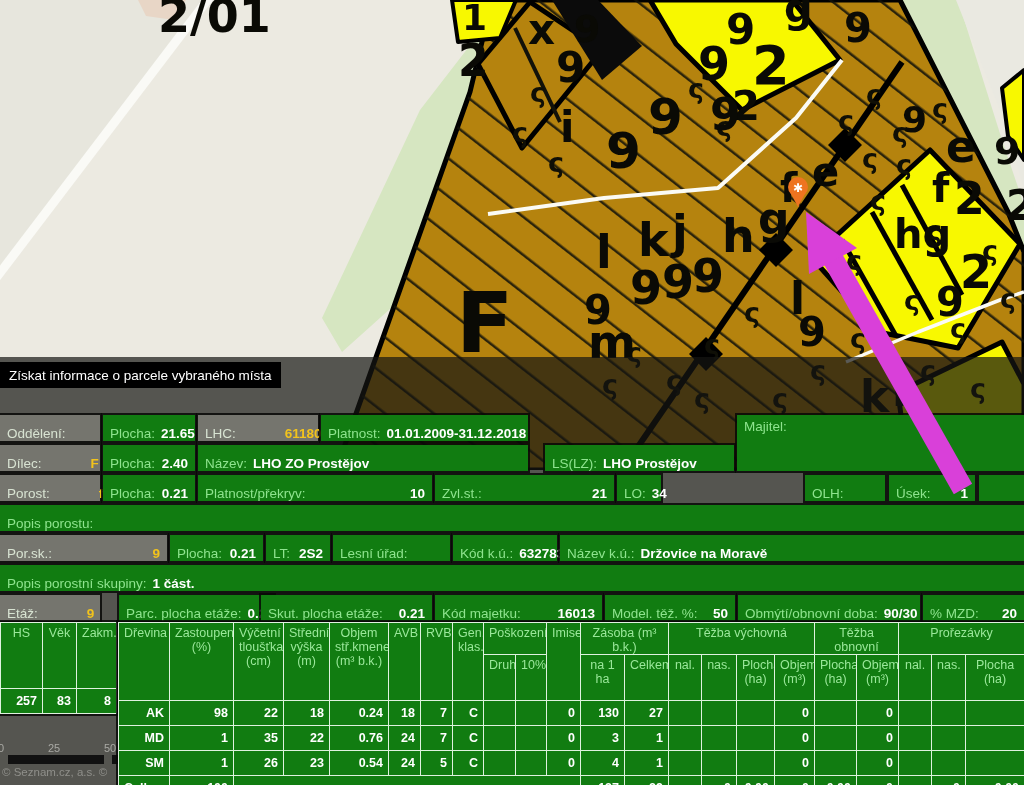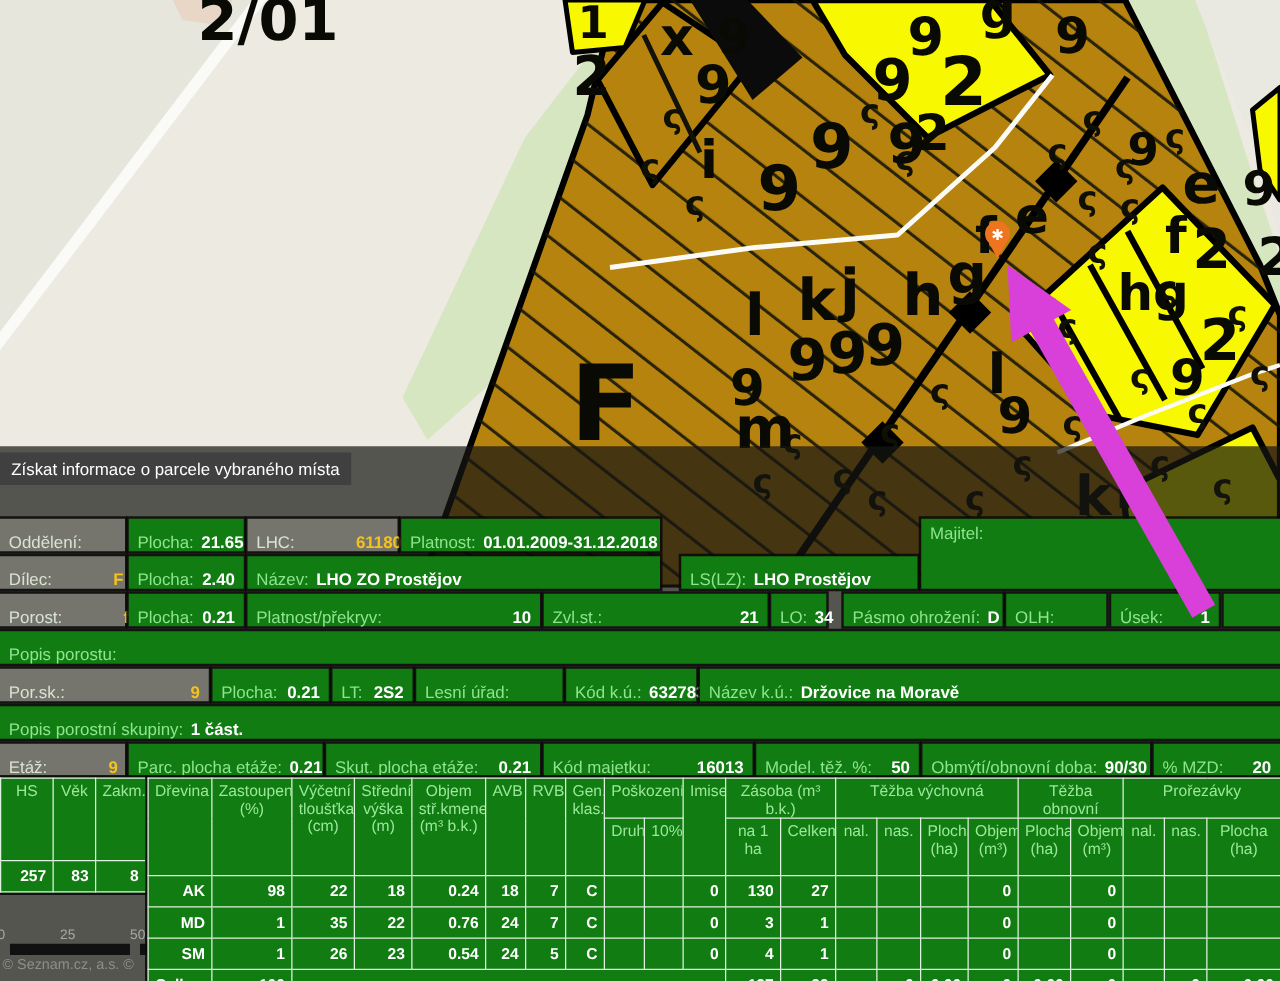--- a/index.html
+++ b/index.html
@@ -3,21 +3,21 @@
 <meta charset="utf-8">
 <style>
   html,body{margin:0;padding:0;background:#202020;}
   .screen{position:relative;width:1024px;height:785px;overflow:hidden;
           font-family:"Liberation Sans",sans-serif;background:#ECEAE1;}
   .screen svg text{font-family:"DejaVu Sans","Liberation Sans",sans-serif;}
   #map-svg{position:absolute;left:0;top:0;z-index:1;}
   #dim-strip{position:absolute;left:0;top:357px;width:1024px;height:428px;
              background:rgba(22,22,18,0.70);z-index:5;}
   #tooltip{position:absolute;left:0;top:362px;height:26px;z-index:12;
-           background:#404040;color:#fff;font-size:13.5px;display:flex;align-items:center;
+           background:#000000;color:#fff;font-size:13.5px;display:flex;align-items:center;
            padding:0 9px;white-space:nowrap;}
   
   .box{position:absolute;height:26px;display:flex;align-items:flex-end;gap:6px;
        padding:0 7px;font-size:13.5px;box-sizing:border-box;z-index:10;
        box-shadow:0 0 0 2px rgba(8,8,6,0.85);}
   .box .l{white-space:nowrap;}
   .box .v{flex:1;text-align:right;font-weight:bold;white-space:nowrap;}
   .box.g{background:#117c11;color:#8fe48f;}
   .box.g .v{color:#ffffff;}
   .box.gray{background:#75756e;color:#d8e3d2;}
@@ -222,24 +222,20 @@
       <span class="v">10</span>
     </div>
   <div class="box g" style="left:435px;top:475px;width:179px">
     <span class="l">Zvl.st.:</span>
       <span class="v">21</span>
     </div>
   <div class="box g" style="left:617px;top:475px;width:44px">
     <span class="l">LO:</span>
       <span class="v">34</span>
     </div>
-  <div class="box g" style="left:675px;top:475px;width:127px">
-    <span class="l">Pásmo ohrožení:</span>
-      <span class="v">D</span>
-    </div>
   <div class="box g" style="left:805px;top:475px;width:80px">
     <span class="l">OLH:</span>
       <span class="v"></span>
     </div>
   <div class="box g" style="left:889px;top:475px;width:86px">
     <span class="l">Úsek:</span>
       <span class="v">1</span>
     </div>
   <div class="box g" style="left:979px;top:475px;width:45px"></div>
 
@@ -274,21 +270,21 @@
 
   <div class="box g" style="left:0;top:565px;width:1024px">
     <span class="l">Popis porostní skupiny:</span>
       <span class="v leftv">1 část.</span>
     </div>
 
   <div class="box gray" style="left:0;top:595px;width:100px">
     <span class="l">Etáž:</span>
       <span class="v">9</span>
     </div>
-  <div class="box g" style="left:103px;top:595px;width:155px">
+  <div class="box g" style="left:119px;top:595px;width:155px">
     <span class="l">Parc. plocha etáže:</span>
       <span class="v">0.21</span>
     </div>
   <div class="box g" style="left:261px;top:595px;width:171px">
     <span class="l">Skut. plocha etáže:</span>
       <span class="v">0.21</span>
     </div>
   <div class="box g" style="left:435px;top:595px;width:167px">
     <span class="l">Kód majetku:</span>
       <span class="v">16013</span>

